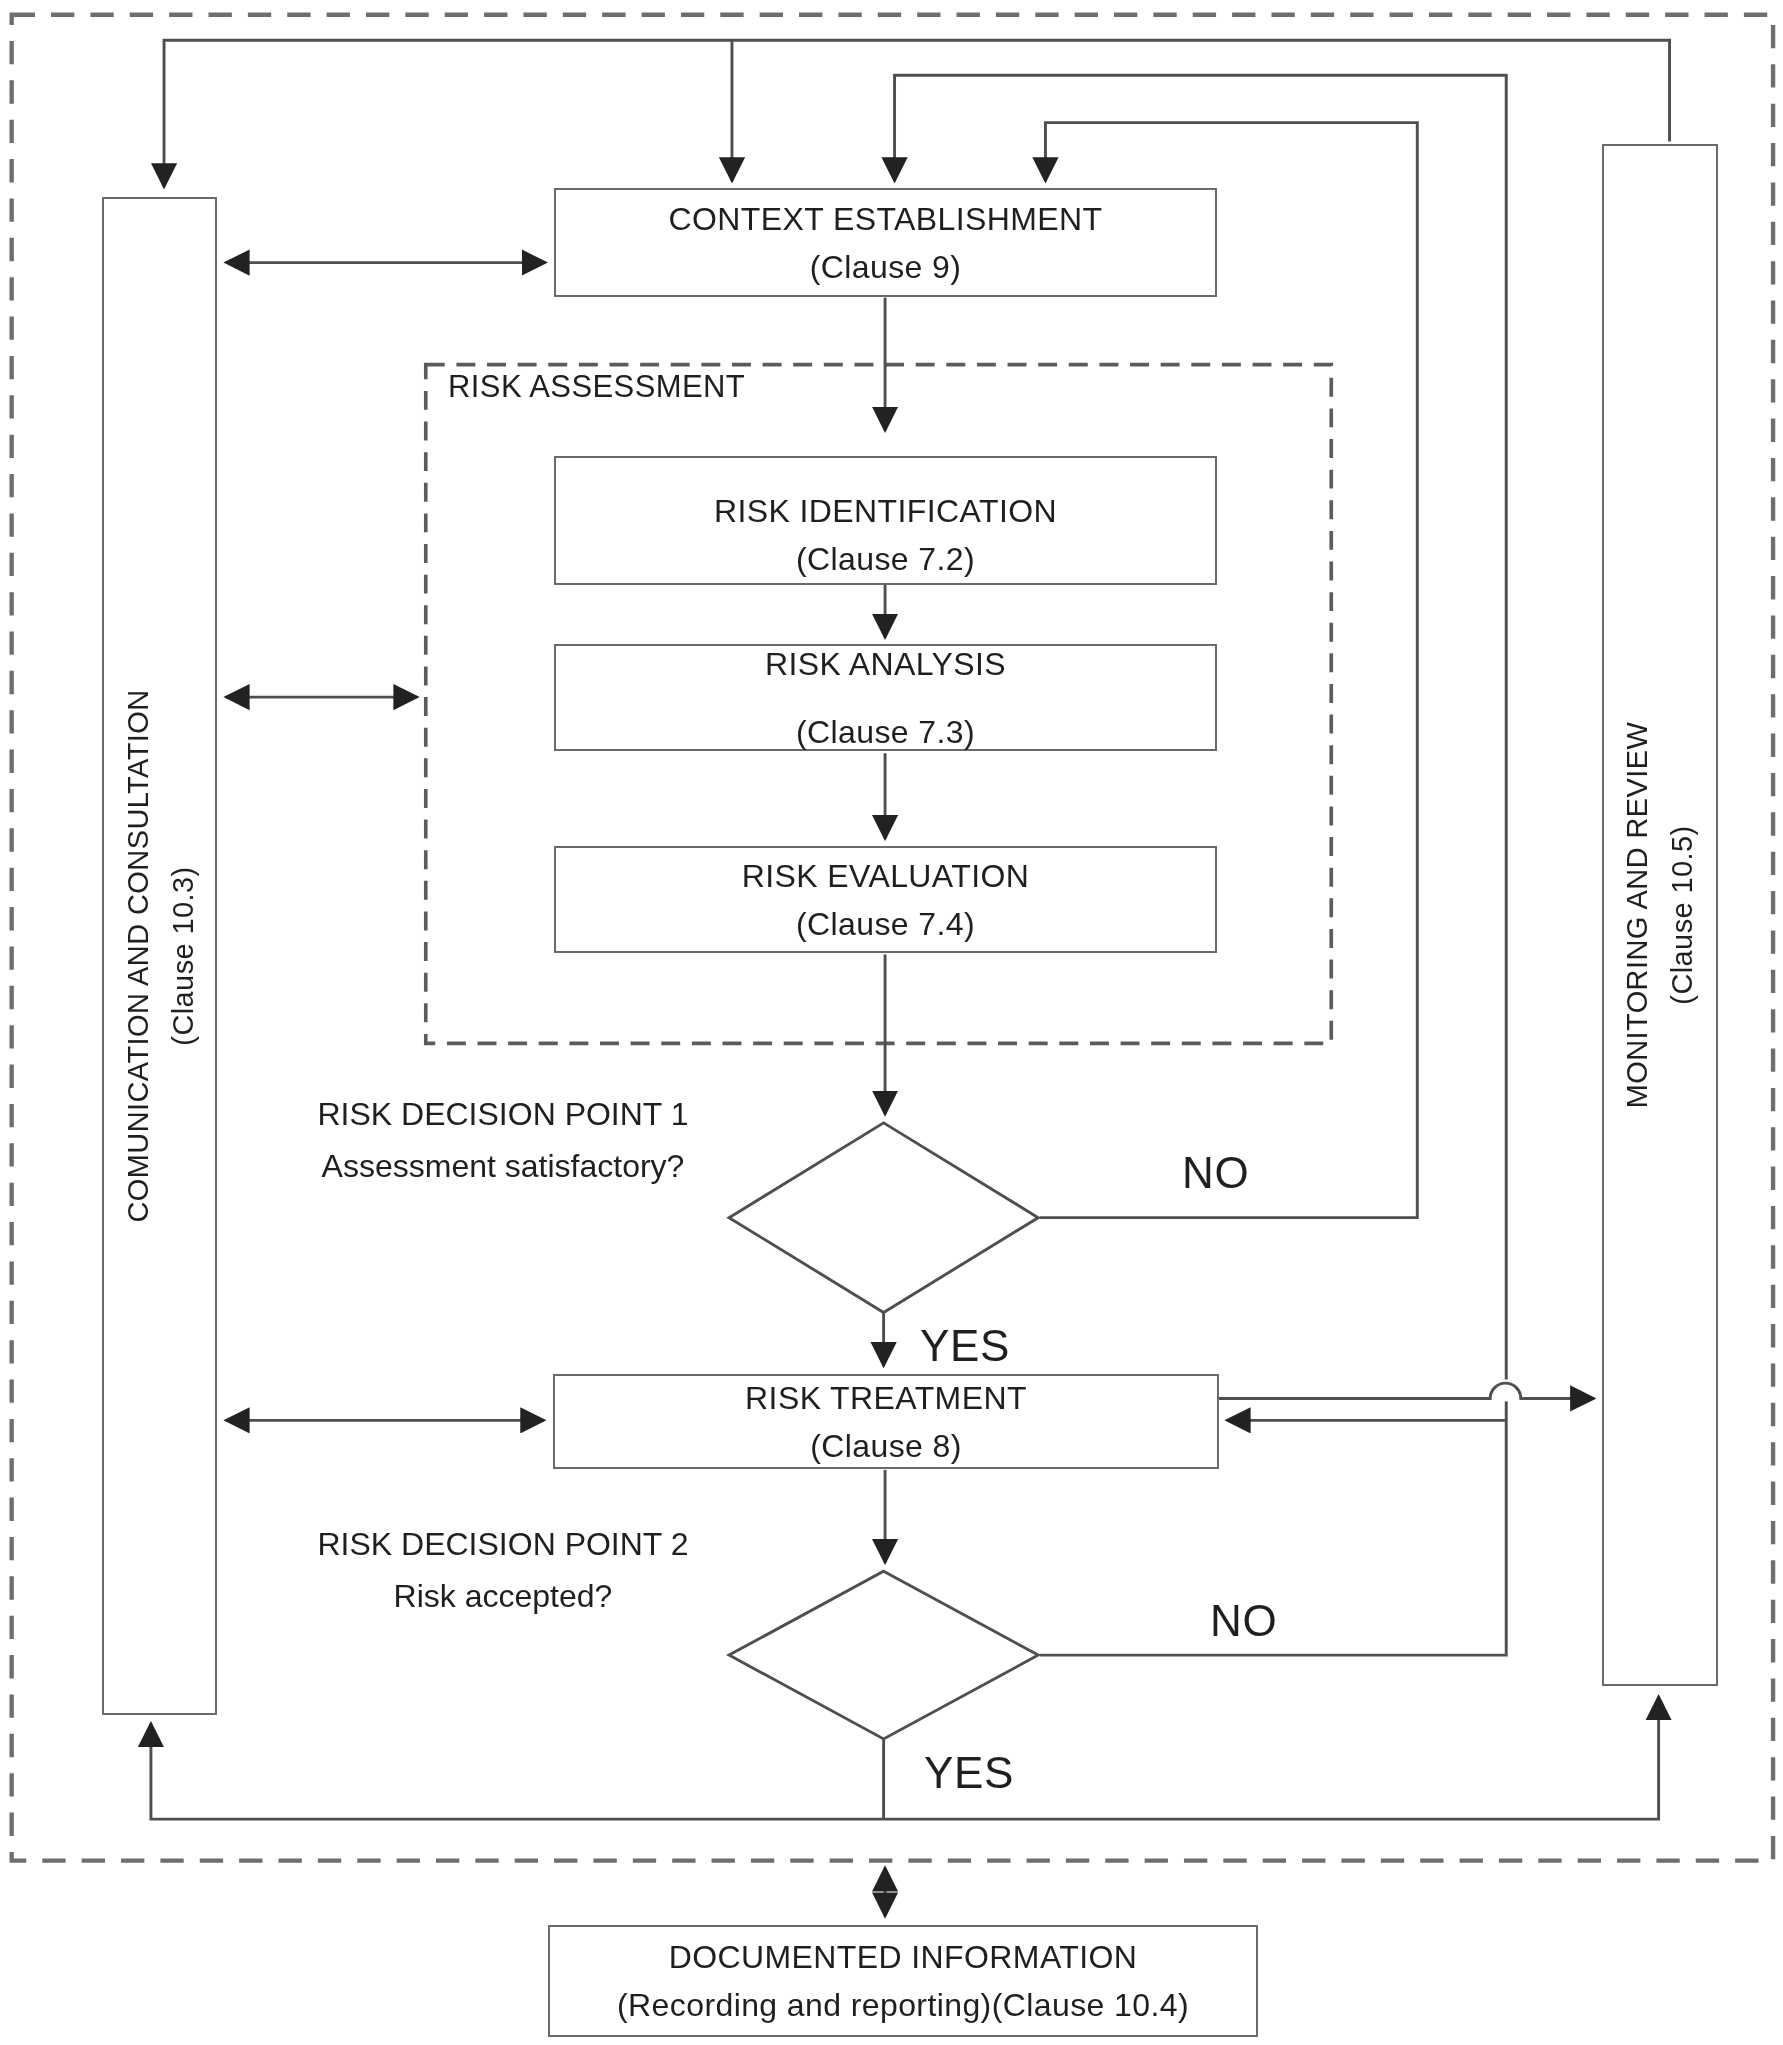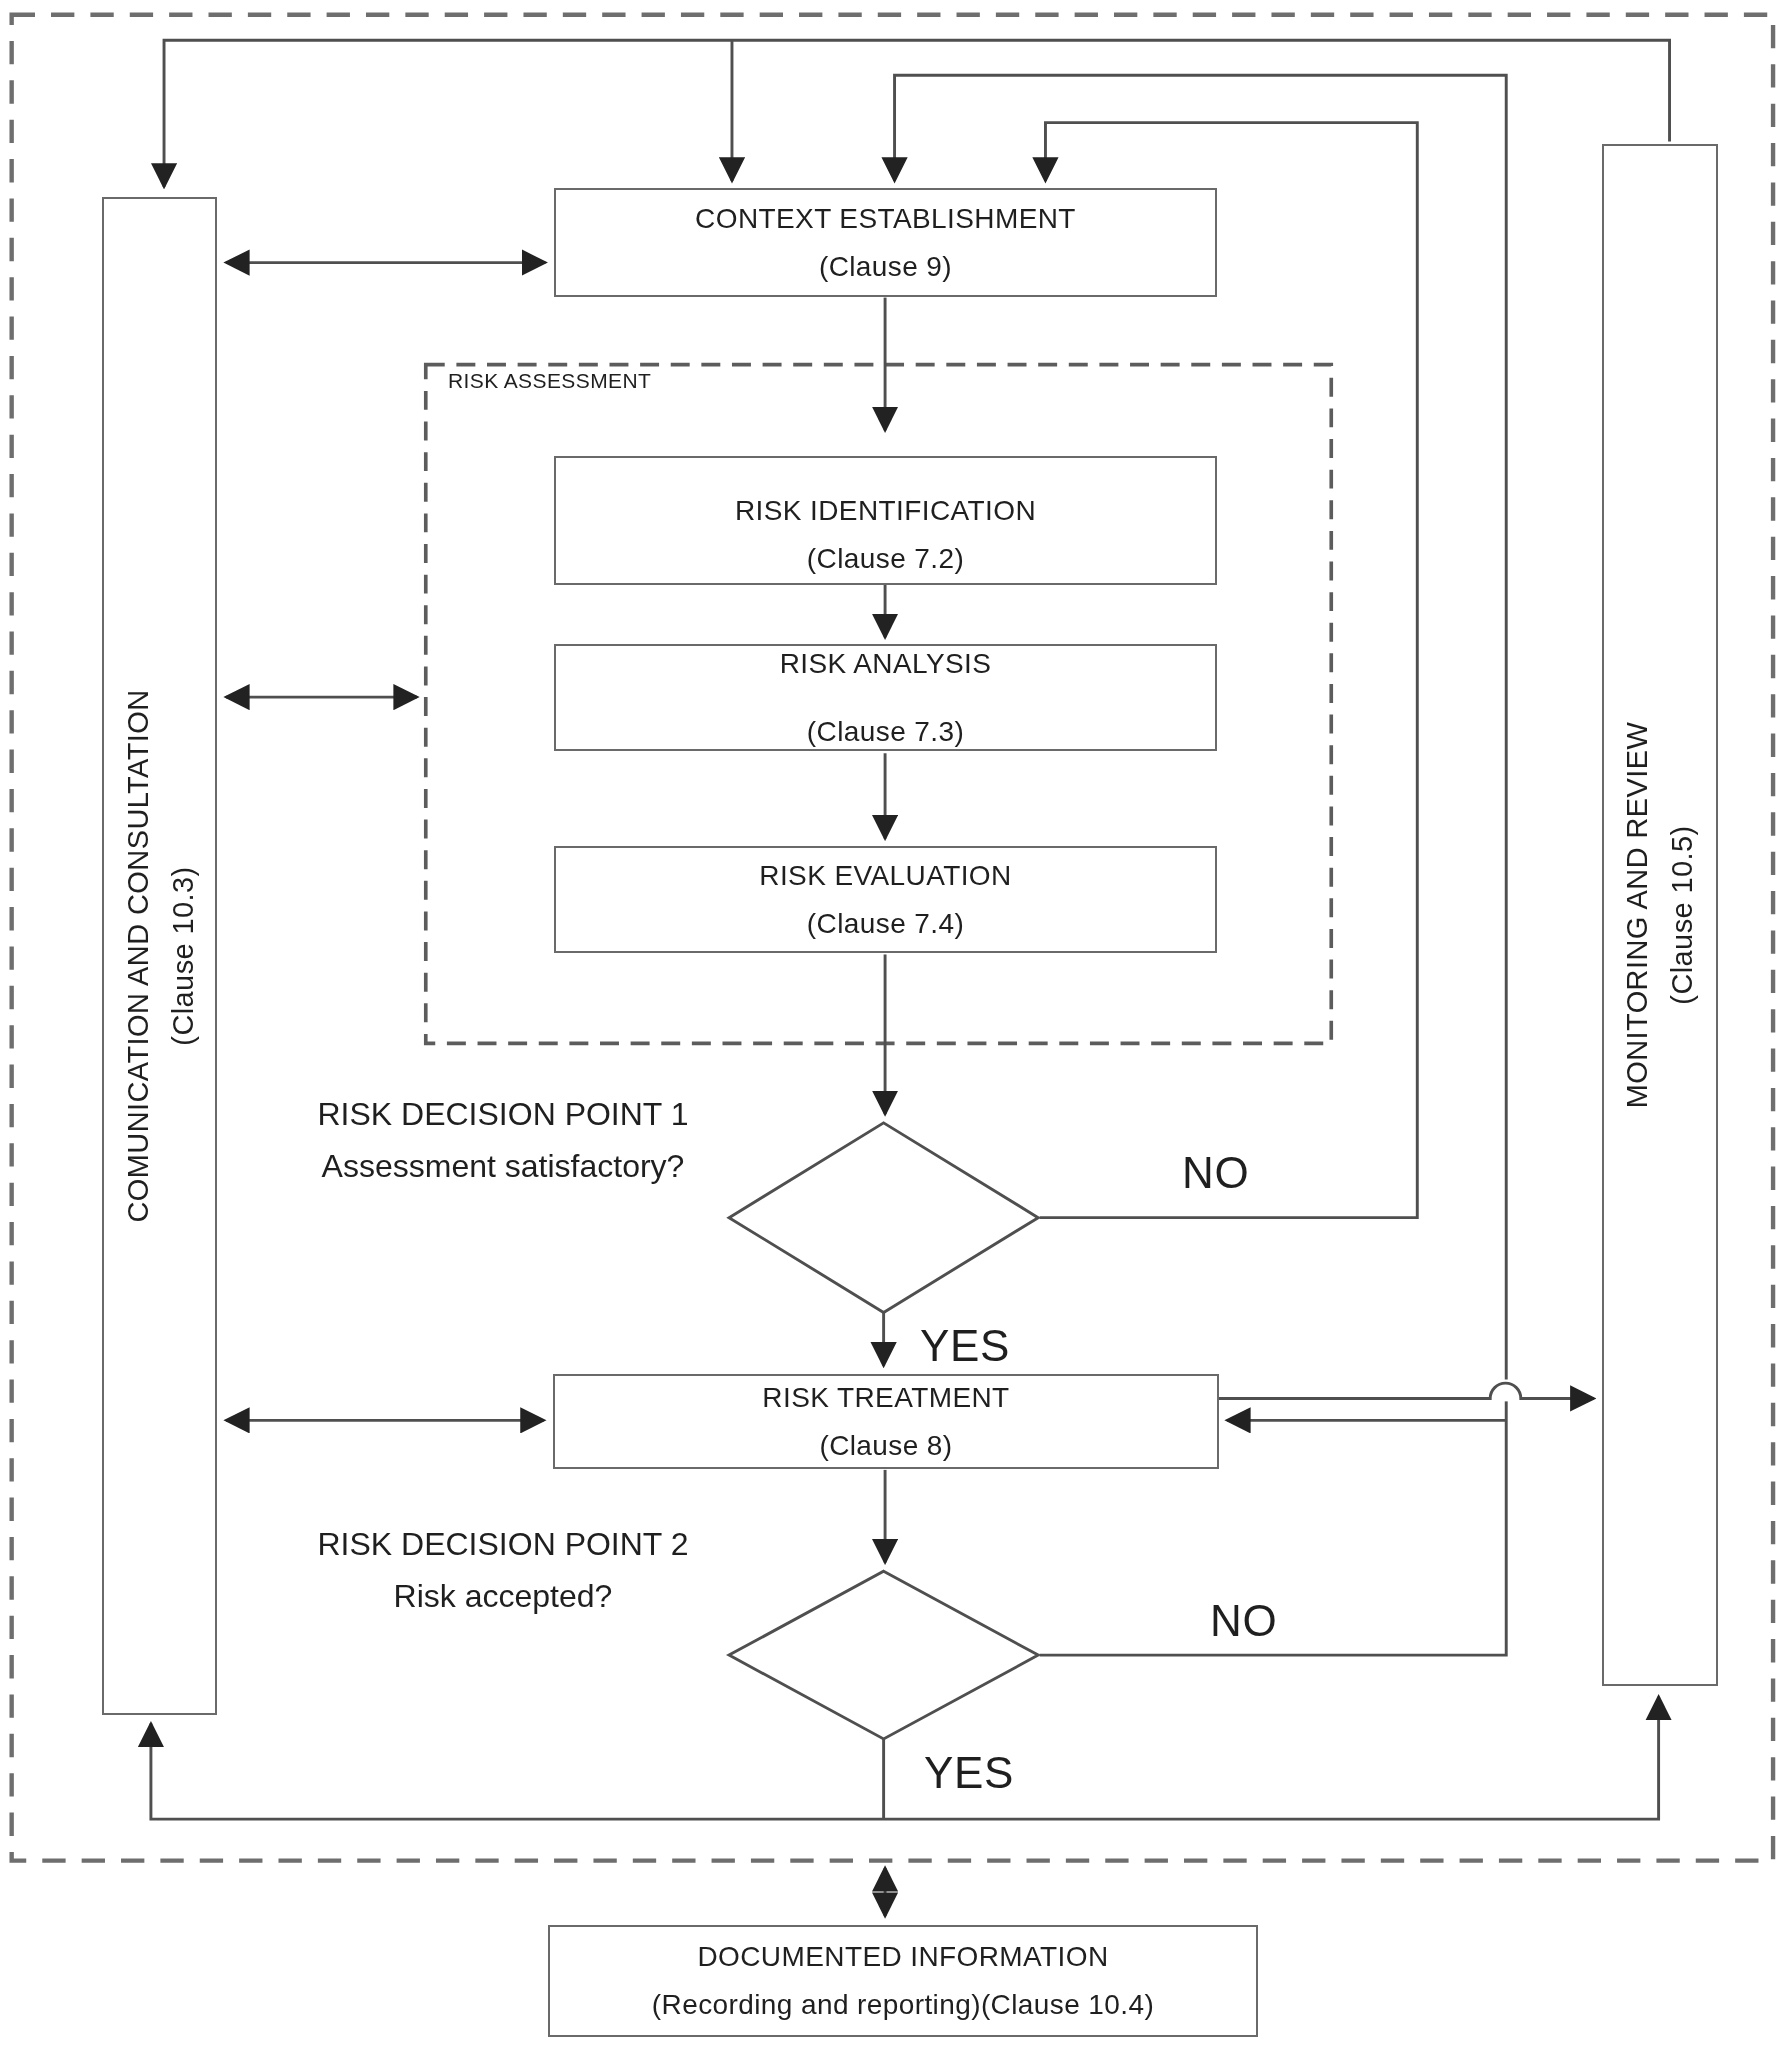--- a/index.html
+++ b/index.html
@@ -6,36 +6,36 @@
   .canvas{
     position:relative;width:1784px;height:2046px;background:#ffffff;
     font-family:"Liberation Sans","DejaVu Sans",sans-serif;color:#1f1f1f;
     overflow:hidden;
   }
   .canvas svg{position:absolute;left:0;top:0;}
   .node{
     position:absolute;box-sizing:border-box;background:#ffffff;
     border:2.9px solid #6a6a6a;display:flex;flex-direction:column;
     align-items:center;justify-content:center;text-align:center;
-    font-size:28px;line-height:48px;letter-spacing:0.4px;
+    font-size:32px;line-height:48px;letter-spacing:0.4px;
   }
   .bar{
     position:absolute;box-sizing:border-box;background:#ffffff;
     border:2.9px solid #6a6a6a;
   }
   .bar .rot{
     position:absolute;left:50%;top:50%;
     display:flex;flex-direction:column;align-items:center;justify-content:center;
     text-align:center;font-size:29px;line-height:45px;letter-spacing:0.4px;
   }
   .side-label{
     position:absolute;text-align:center;font-size:32px;line-height:52px;
   }
   .yn{position:absolute;font-size:44px;font-weight:400;letter-spacing:0.7px;}
-  .group-label{position:absolute;font-size:21px;letter-spacing:0.4px;}
+  .group-label{position:absolute;font-size:31px;letter-spacing:0.4px;}
 </style>
 </head>
 <body>
 
 <div class="canvas">
 
   <svg width="1784" height="2046" viewBox="0 0 2447 2806">
     <defs>
       <marker id="arr" viewBox="0 0 10 10" refX="9" refY="5" markerWidth="9" markerHeight="9" orient="auto-start-reverse">
         <path d="M0,0 L10,5 L0,10 z" fill="#222222"></path>

